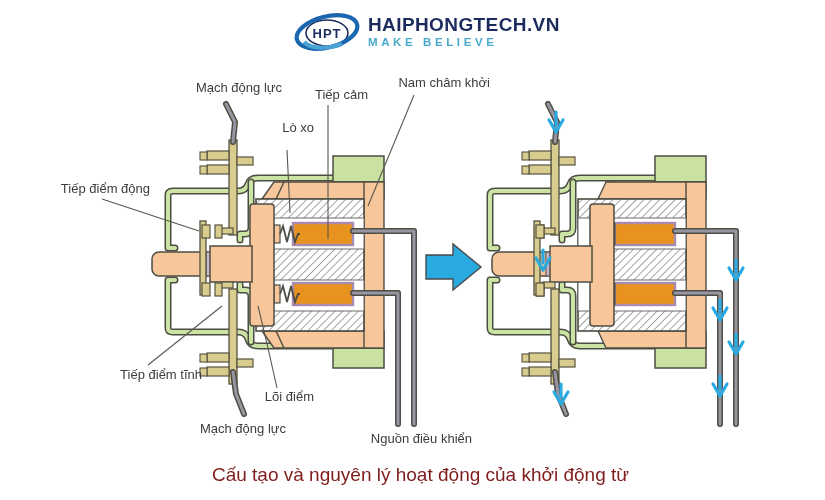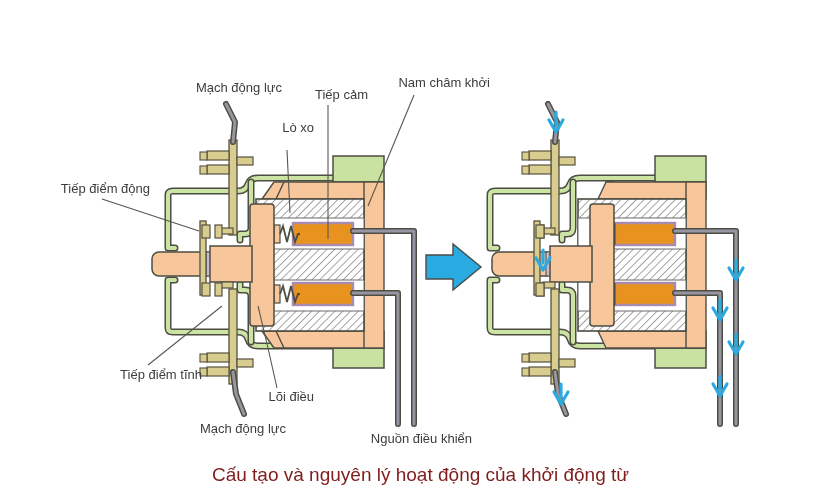--- a/index.html
+++ b/index.html
@@ -15,20 +15,32 @@
   
   #caption{position:absolute;left:0;top:464px;width:825px;text-align:center;
            font-size:19px;color:#7f1d1d;padding-left:8px;}
   svg{position:absolute;left:0;top:0;}
 </style>
 </head>
 <body>
 
 <div id="page">
 
+  <div id="logo">
+    <svg width="68" height="52" viewBox="0 0 68 52" style="position:static;">
+      <ellipse cx="33" cy="27" rx="21" ry="13" fill="#fff" stroke="#1c2b5e" stroke-width="1.6"></ellipse>
+      <ellipse cx="33" cy="26" rx="31" ry="15.5" fill="none" stroke="#1a67b0" stroke-width="4.2" transform="rotate(-14 33 26)"></ellipse>
+      <path d="M 10,36 A 31 15.5 -14 0 0 48,38" fill="none" stroke="#4ba3d4" stroke-width="4.2"></path>
+      <text x="33" y="31.5" text-anchor="middle" font-size="13" font-weight="bold" fill="#1c2b5e" letter-spacing="1">HPT</text>
+    </svg>
+    <div class="brandbox">
+      <div id="brand">HAIPHONGTECH.VN</div>
+      <div id="tagline">MAKE BELIEVE</div>
+    </div>
+  </div>
 
   <svg id="diagram" width="825" height="500" viewBox="0 0 825 500">
     <defs>
       <pattern id="hatch" width="5.5" height="5.5" patternUnits="userSpaceOnUse" patternTransform="rotate(45)">
         <rect width="5.5" height="5.5" fill="#ffffff"></rect>
         <line x1="0" y1="0" x2="0" y2="5.5" stroke="#5a5a5a" stroke-width="1.1"></line>
       </pattern>
     </defs>
 
     <g>
@@ -170,18 +182,18 @@
       <path d="M 277,388 L 268,348 L 258,306"></path>
     </g>
   </svg>
 
   <div class="dlabel" style="left:170px;top:80px;width:112px;">Mạch động lực</div>
   <div class="dlabel" style="left:288px;top:87px;width:80px;">Tiếp cảm</div>
   <div class="dlabel" style="left:378px;top:75px;width:112px;">Nam châm khởi</div>
   <div class="dlabel" style="left:260px;top:120px;width:54px;">Lò xo</div>
   <div class="dlabel" style="left:40px;top:181px;width:110px;">Tiếp điểm động</div>
   <div class="dlabel" style="left:96px;top:367px;width:106px;">Tiếp điểm tĩnh</div>
-  <div class="dlabel" style="left:248px;top:389px;width:66px;">Lõi điều</div>
+  <div class="dlabel" style="left:248px;top:389px;width:66px;">Lõi điểm</div>
   <div class="dlabel" style="left:174px;top:421px;width:112px;">Mạch động lực</div>
   <div class="dlabel" style="left:348px;top:431px;width:124px;">Nguồn điều khiển</div>
 
   <div id="caption">Cấu tạo và nguyên lý hoạt động của khởi động từ</div>
 </div>
 
 </body></html>

